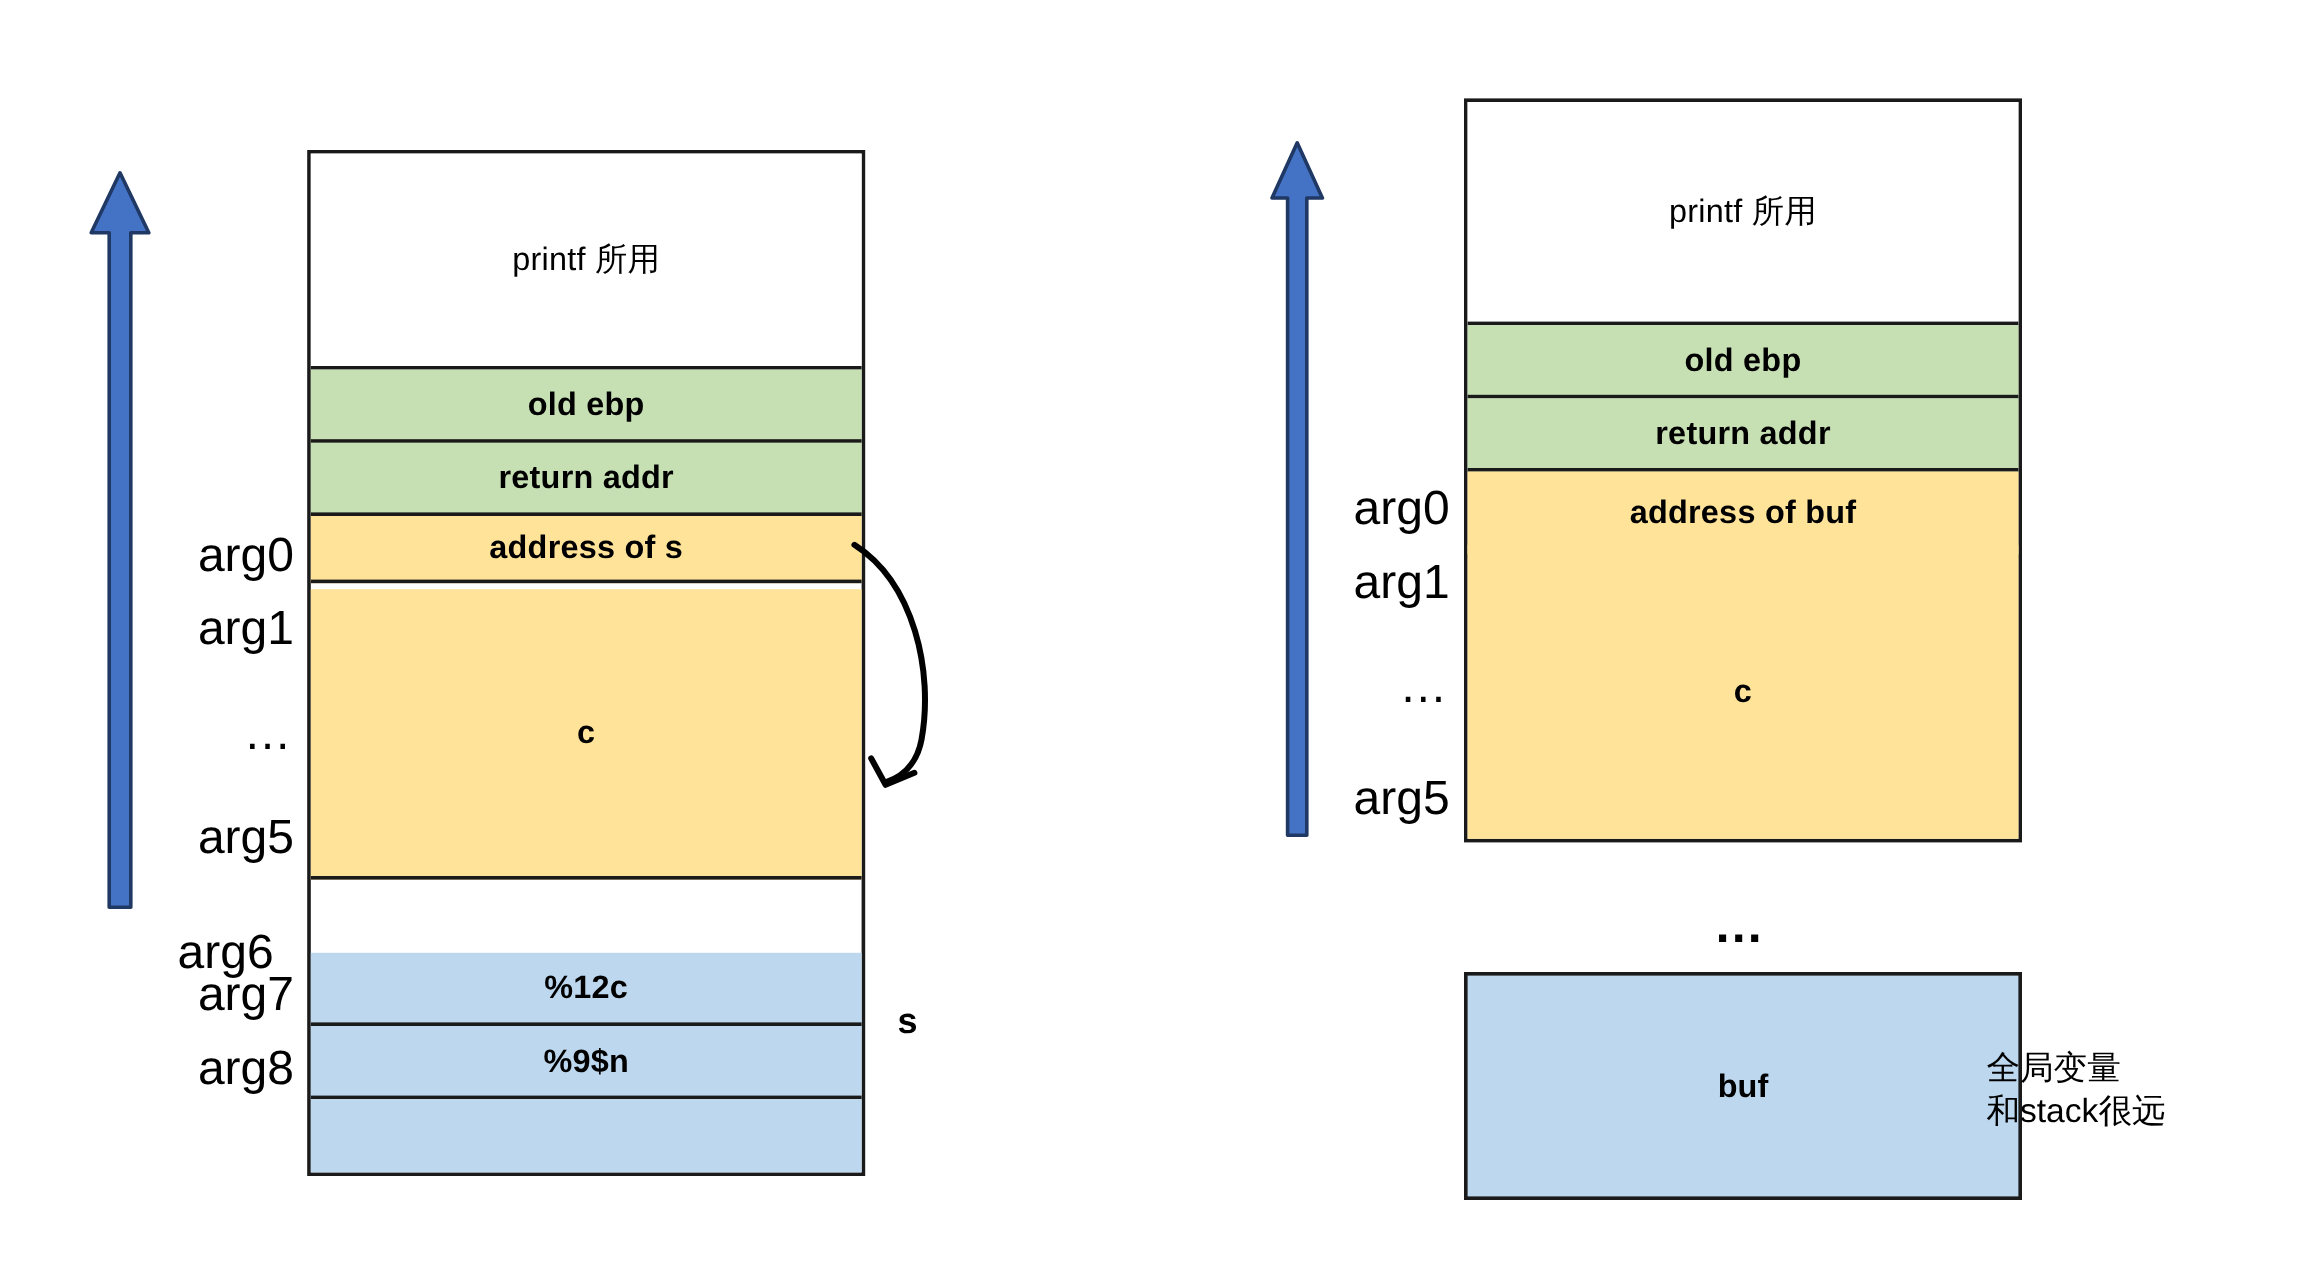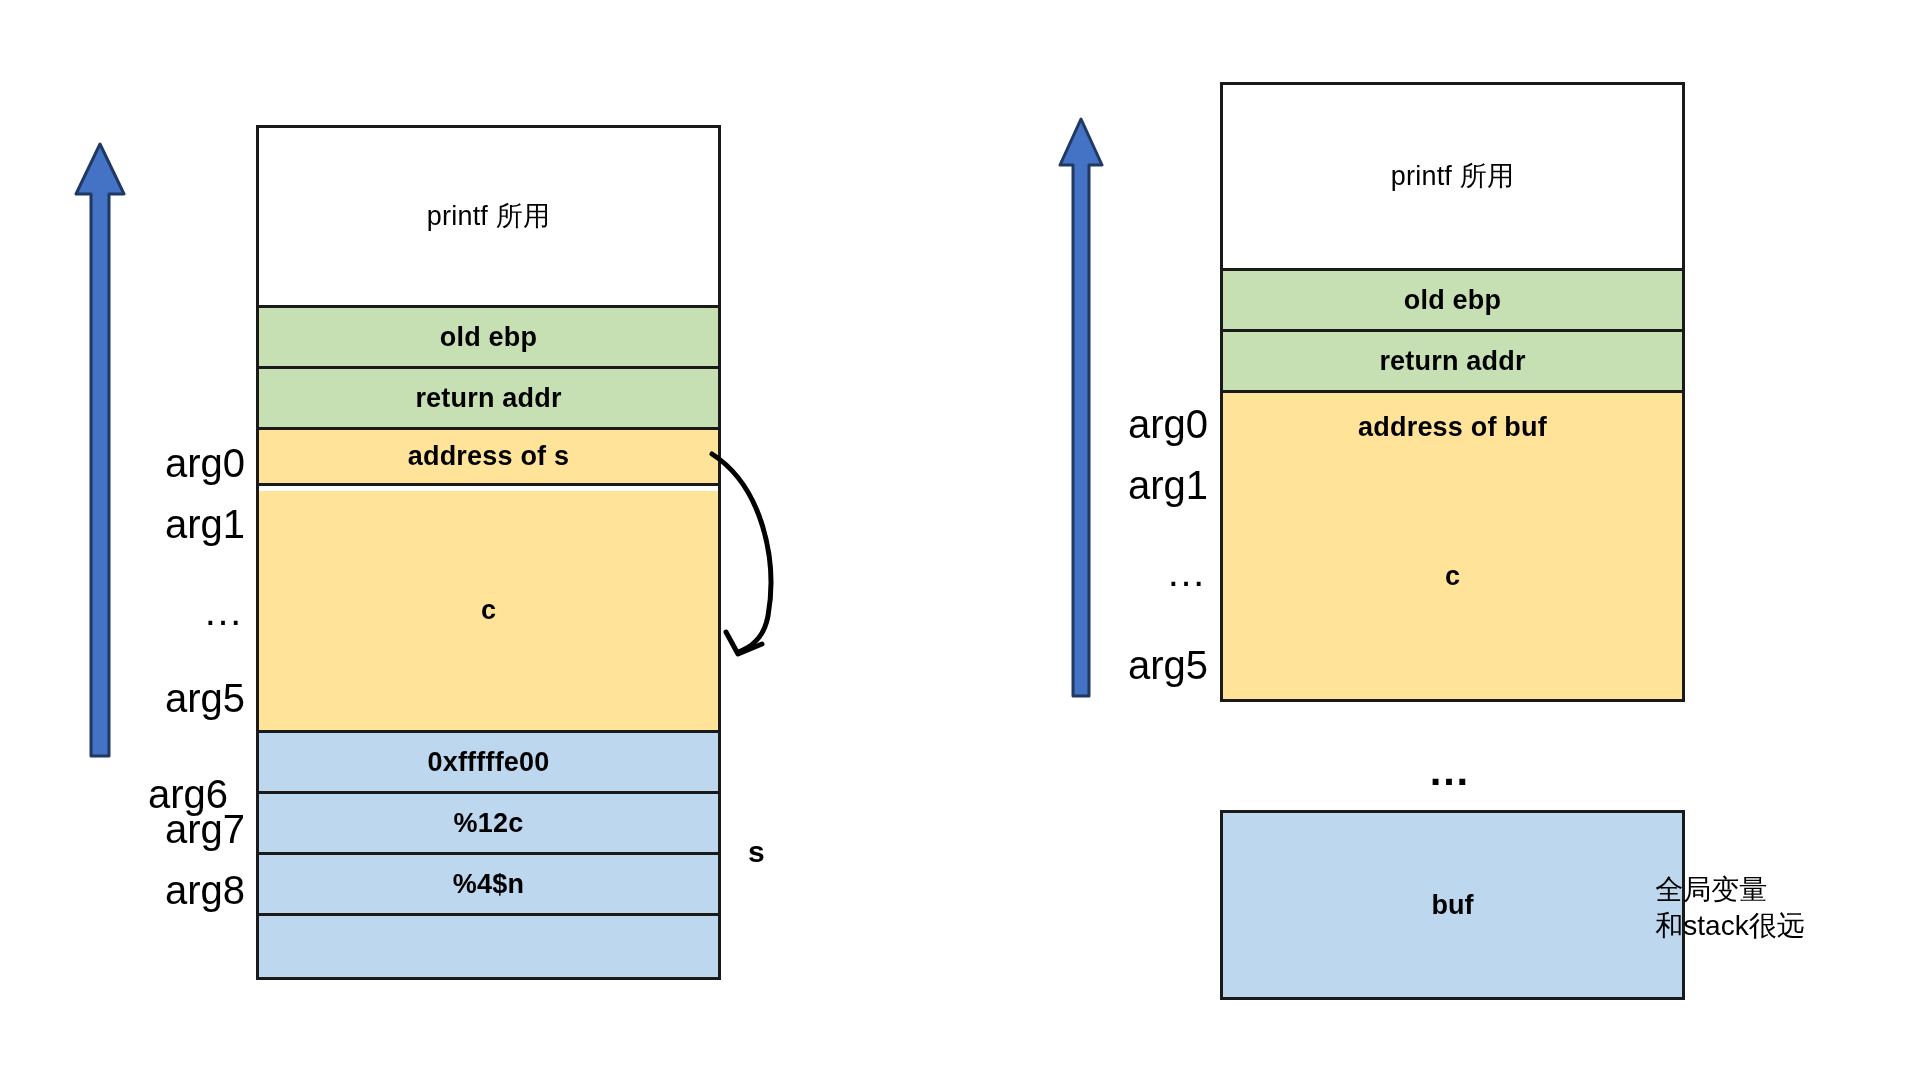--- a/index.html
+++ b/index.html
@@ -141,30 +141,27 @@
     </div>
 
     <div class="row fill-yellow" style="top:302px; height:56px;">
       <span class="row-label bold">address of s</span>
     </div>
 
     <div class="row fill-yellow" style="top:363px; height:242px;">
       <span class="row-label bold">c</span>
     </div>
 
-    <div class="row fill-blue" style="top:605px; height:61px;">
-      <span class="row-label bold">0xfffffe00</span>
-    </div>
 
     <div class="row fill-blue" style="top:666px; height:61px;">
       <span class="row-label bold">%12c</span>
     </div>
 
     <div class="row fill-blue" style="top:727px; height:61px;">
-      <span class="row-label bold">%4$n</span>
+      <span class="row-label bold">%9$n</span>
     </div>
 
     <div class="row fill-blue" style="top:788px; height:61px;">
       <span class="row-label bold"></span>
     </div>
   </div>
 
   <svg class="curve" style="left:700px; top:440px; width:130px; height:230px;" viewBox="0 0 130 230">
     <path d="M 12 14 C 62 46, 78 120, 68 176 C 64 198, 50 208, 38 212" fill="none" stroke="#000000" stroke-width="5" stroke-linecap="round"></path>
     <path d="M 26 192 L 38 214 L 62 204" fill="none" stroke="#000000" stroke-width="5" stroke-linecap="round" stroke-linejoin="round"></path>

